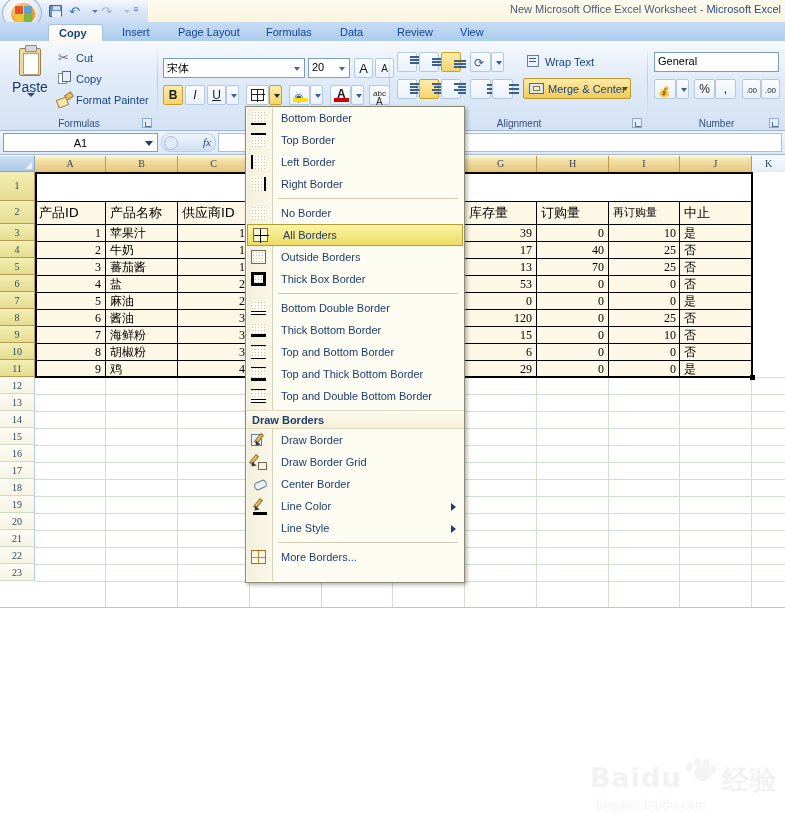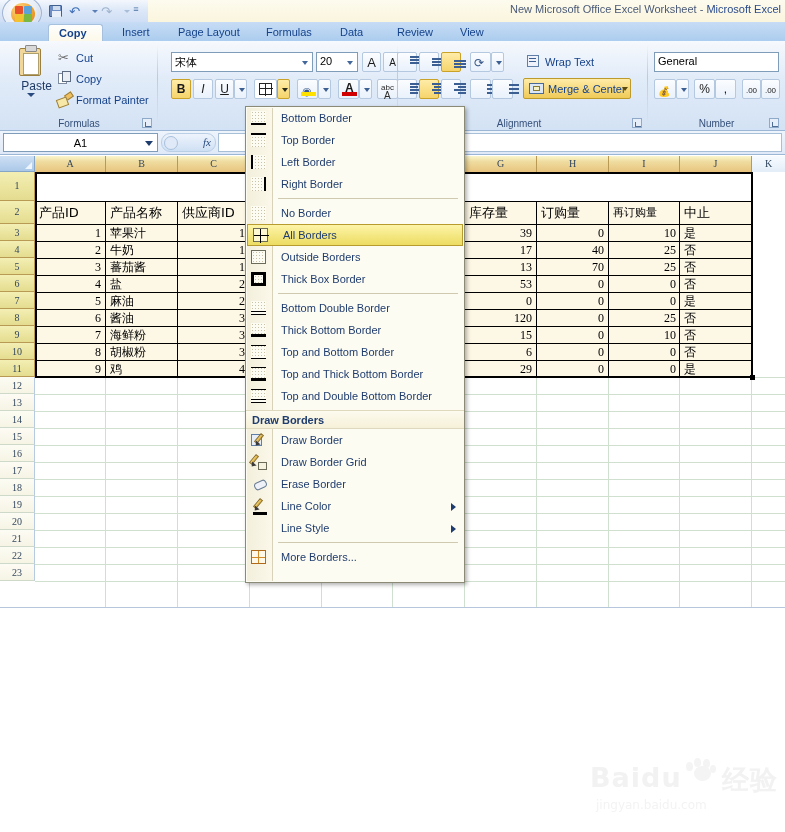--- a/index.html
+++ b/index.html
@@ -119,21 +119,21 @@
     background: #f2d79b; border: 1px solid #9b7f3e; border-radius: 2px;
   }
   .clipboard-ico:before {
     content: ''; position: absolute; left: 5px; top: -4px; width: 10px; height: 5px;
     background: #d8d8d8; border: 1px solid #8a8a8a; border-radius: 1px;
   }
   .clipboard-ico:after {
     content: ''; position: absolute; left: 3px; top: 4px; width: 14px; height: 20px;
     background: #ffffff; border: 1px solid #b0a06e;
   }
-  .paste-label { position: absolute; left: 0; top: 33px; width: 44px; font-size: 12px; color: #1f3a66; text-align: right; }
+  .paste-label { position: absolute; left: 0; top: 33px; width: 44px; font-size: 14px; color: #1f3a66; }
   .paste-caret {
     position: absolute; left: 19px; top: 47px; width: 0; height: 0;
     border-left: 4px solid transparent; border-right: 4px solid transparent;
     border-top: 4px solid #2a4b80;
   }
   .cmd-row { position: absolute; height: 19px; display: flex; align-items: center; font-size: 11px; color: #15428b; }
   .cmd-ico { width: 17px; height: 17px; position: relative; margin-right: 3px; }
 
   .ico-scissors { position: absolute; left: 2px; top: 1px; font-size: 13px; color: #6a6a6a; line-height: 15px;
                   font-family: "DejaVu Sans", sans-serif; }
@@ -417,21 +417,21 @@
             <span class="ico-brush"></span>
           </span>
         <span>Format Painter</span>
       </div>
 
       <div class="rgroup-label">Formulas</div>
       <div class="dialog-launcher" style="right:6px;"></div>
       <div class="rgroup-sep" style="right:0px;"></div>
     </div>
 
-    <div class="rgroup" style="left:166px;width:232px;">
+    <div class="rgroup" style="left:158px;width:232px;margin-top:6px;">
       <div class="fontbox" style="left:5px;top:10px;width:142px;">
         <span>宋体</span>
         <span class="dd-caret"></span>
       </div>
       <div class="fontbox" style="left:150px;top:10px;width:42px;">
         <span>20</span>
         <span class="dd-caret"></span>
       </div>
       <div class="rbtn framed" style="left:196px;top:10px;width:19px;">
         <span style="font-size:13px;">A</span>
@@ -910,21 +910,21 @@
         </span>
       </span>
       <span class="mi-label">Draw Border Grid</span>
     </div>
     <div class="menu-item">
       <span class="mi-icon">
         <span class="pen-ico">
             <span class="eraser"></span>
           </span>
       </span>
-      <span class="mi-label">Erase Border</span>
+      <span class="mi-label">Center Border</span>
     </div>
     <div class="menu-item">
       <span class="mi-icon">
         <span class="pen-ico">
           <span class="pen-body" style="left:5px;top:0px;"></span>
             <span class="pen-tip" style="left:2px;top:9px;"></span>
           <span class="linecolor-bar"></span>
         </span>
       </span>
       <span class="mi-label">Line Color</span>

